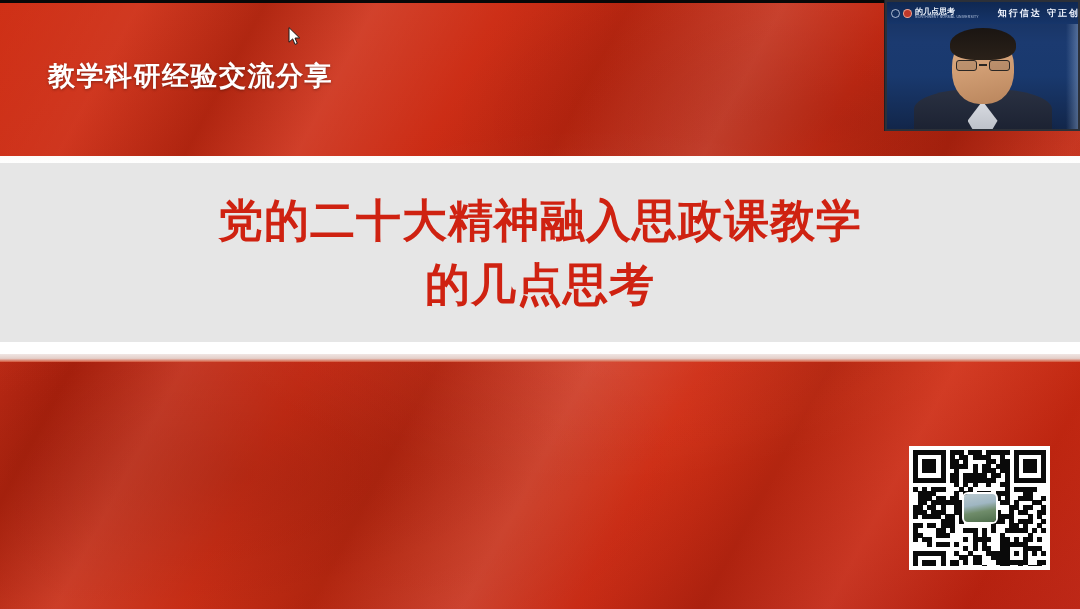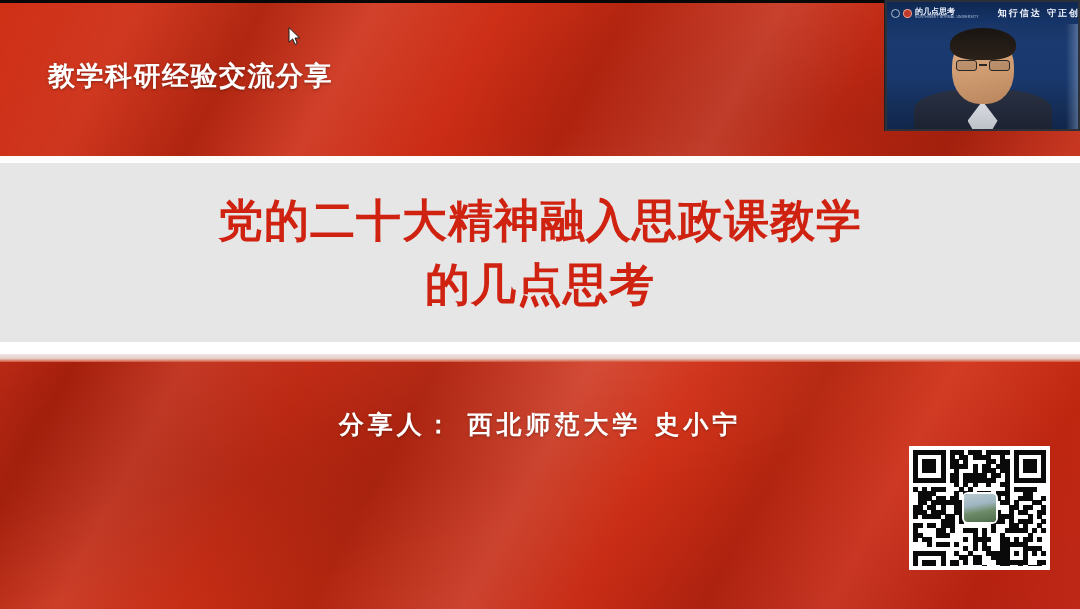--- a/index.html
+++ b/index.html
@@ -365,21 +365,20 @@
   <div class="band-white-top"></div>
 
   <div class="title-band">
     <div class="title-line">党的二十大精神融入思政课教学</div>
     <div class="title-line">的几点思考</div>
   </div>
 
   <div class="band-white-bottom"></div>
   <div class="band-fade-bottom"></div>
 
-  <div class="presenter">分享人：  西北师范大学   史小宁</div>
 
   <div class="qr-wrap">
     <div class="qr-canvas" id="qr-canvas">
         <div class="mod" style="left: 0px; top: 0px; width: 4.99px; height: 4.99px;"></div>
         <div class="mod" style="left: 4.59px; top: 0px; width: 4.99px; height: 4.99px;"></div>
         <div class="mod" style="left: 9.17px; top: 0px; width: 4.99px; height: 4.99px;"></div>
         <div class="mod" style="left: 13.76px; top: 0px; width: 4.99px; height: 4.99px;"></div>
         <div class="mod" style="left: 18.34px; top: 0px; width: 4.99px; height: 4.99px;"></div>
         <div class="mod" style="left: 22.93px; top: 0px; width: 4.99px; height: 4.99px;"></div>
         <div class="mod" style="left: 27.52px; top: 0px; width: 4.99px; height: 4.99px;"></div>

